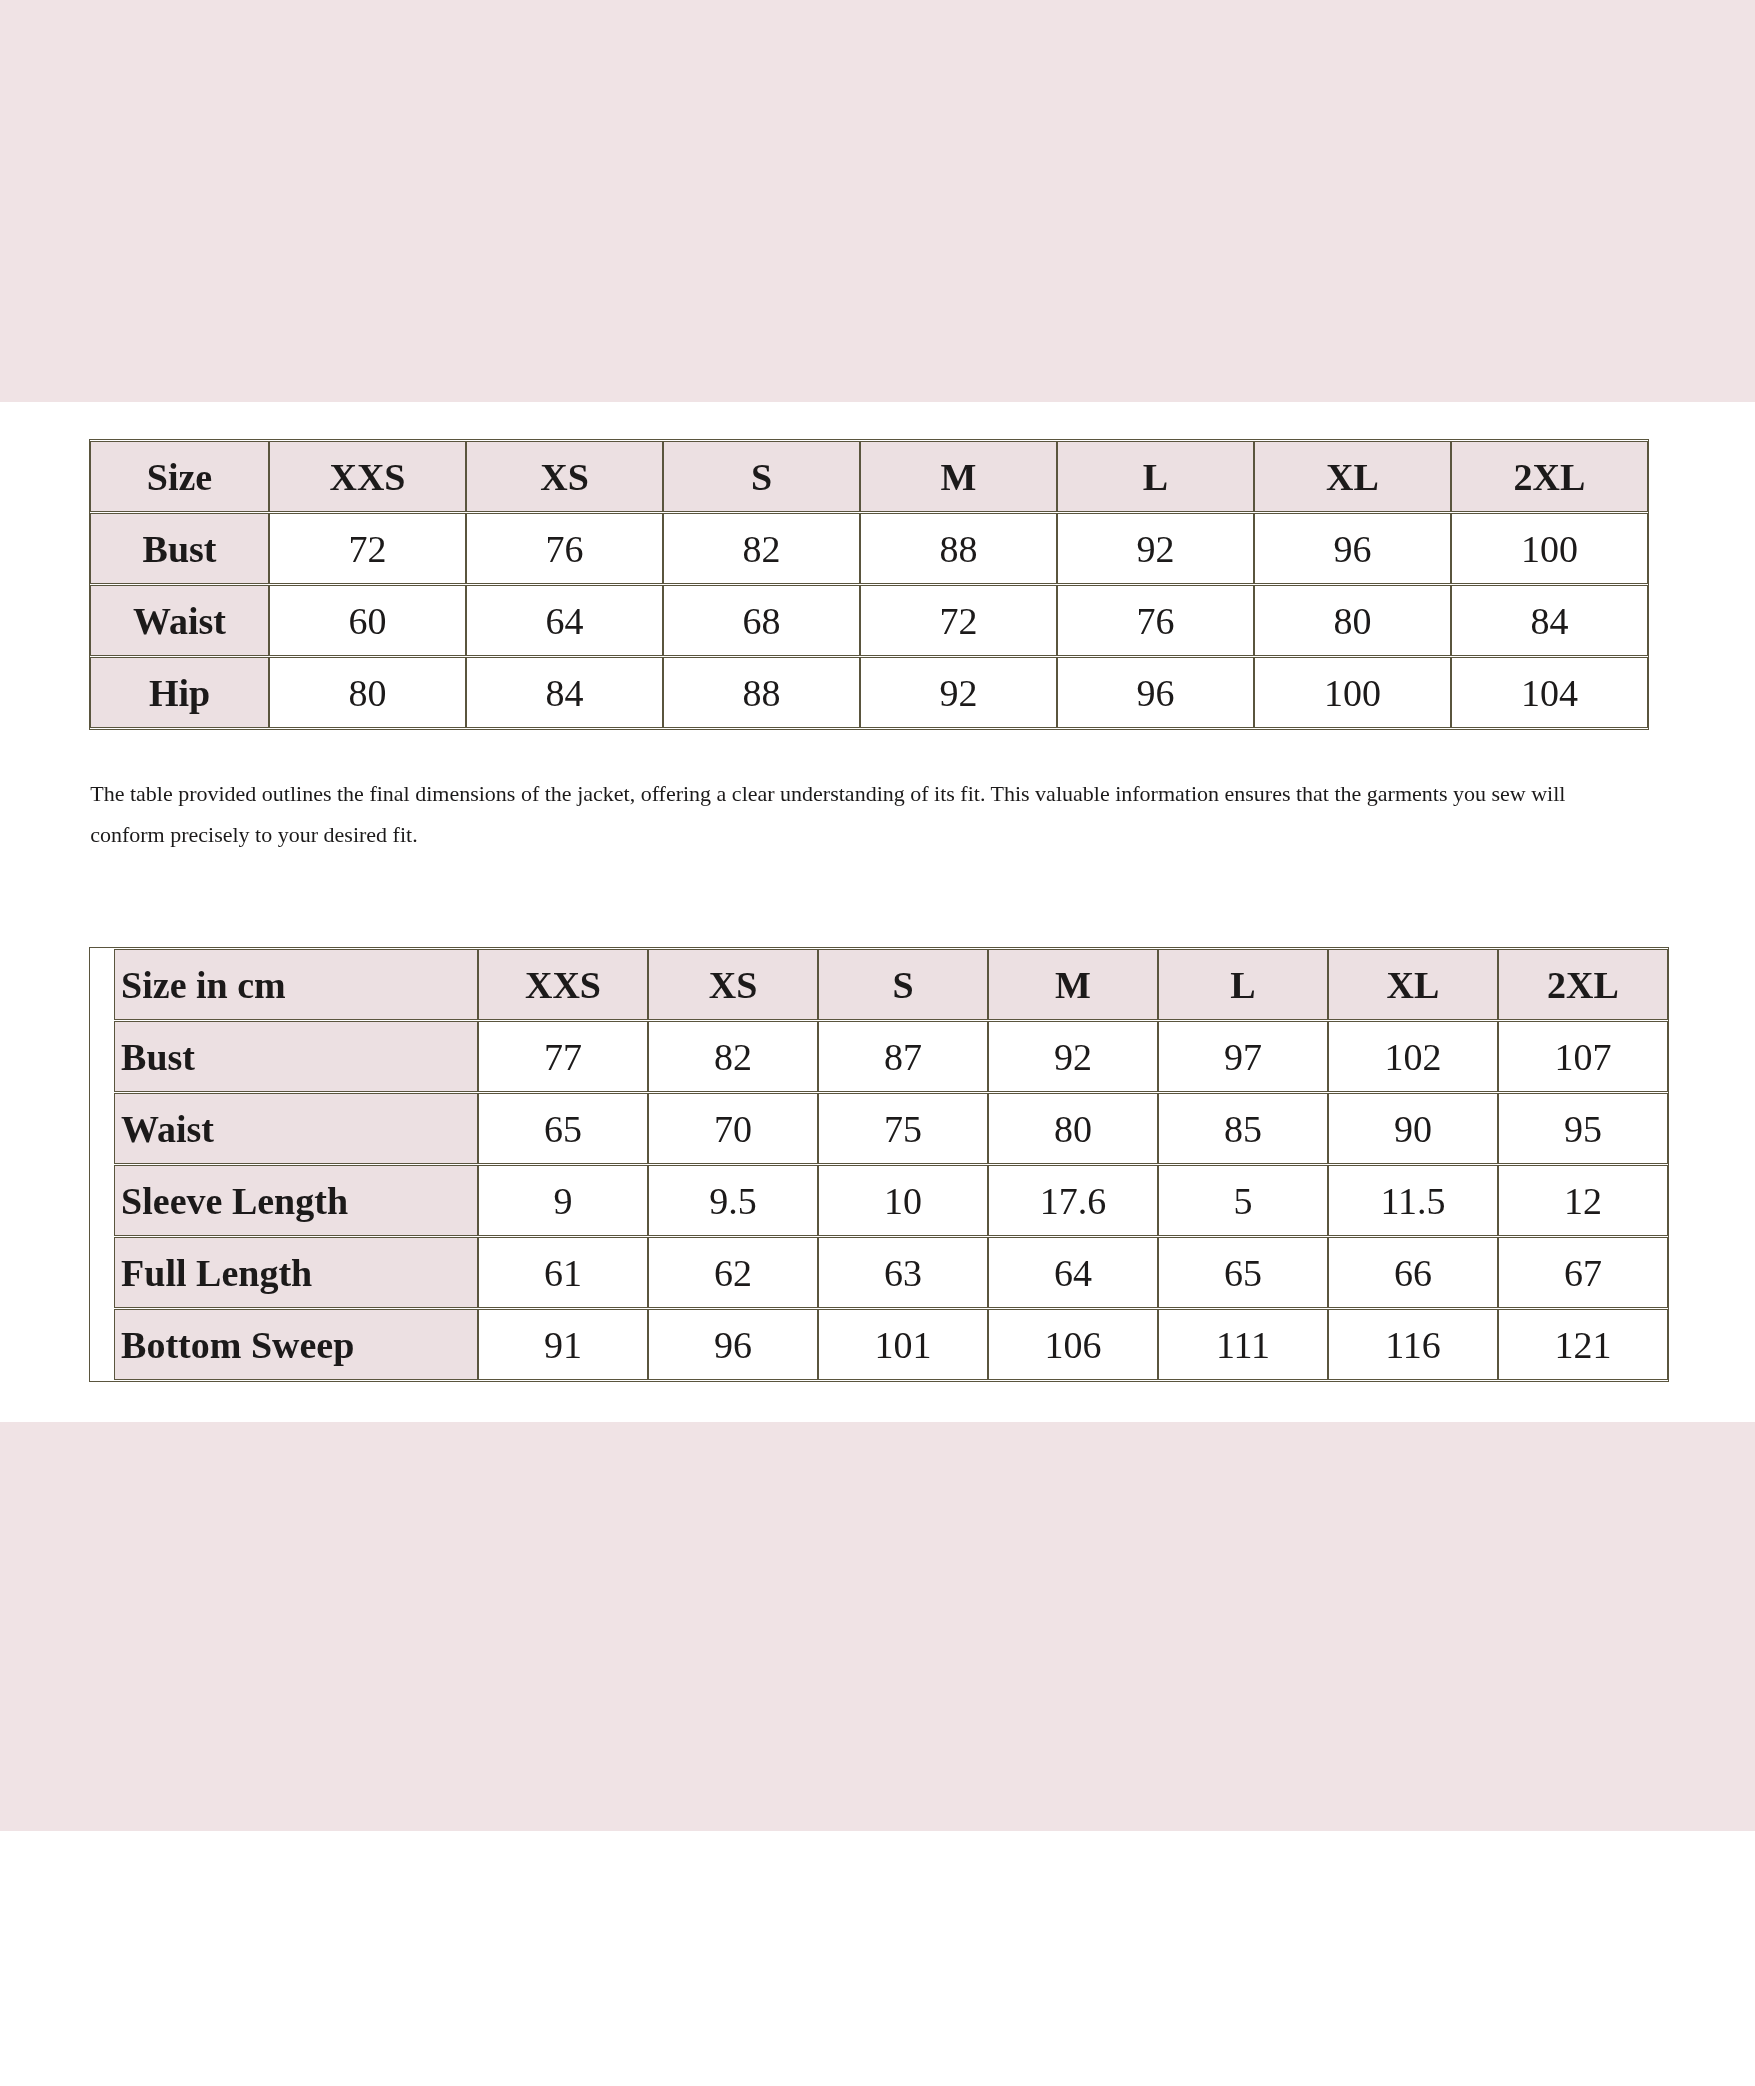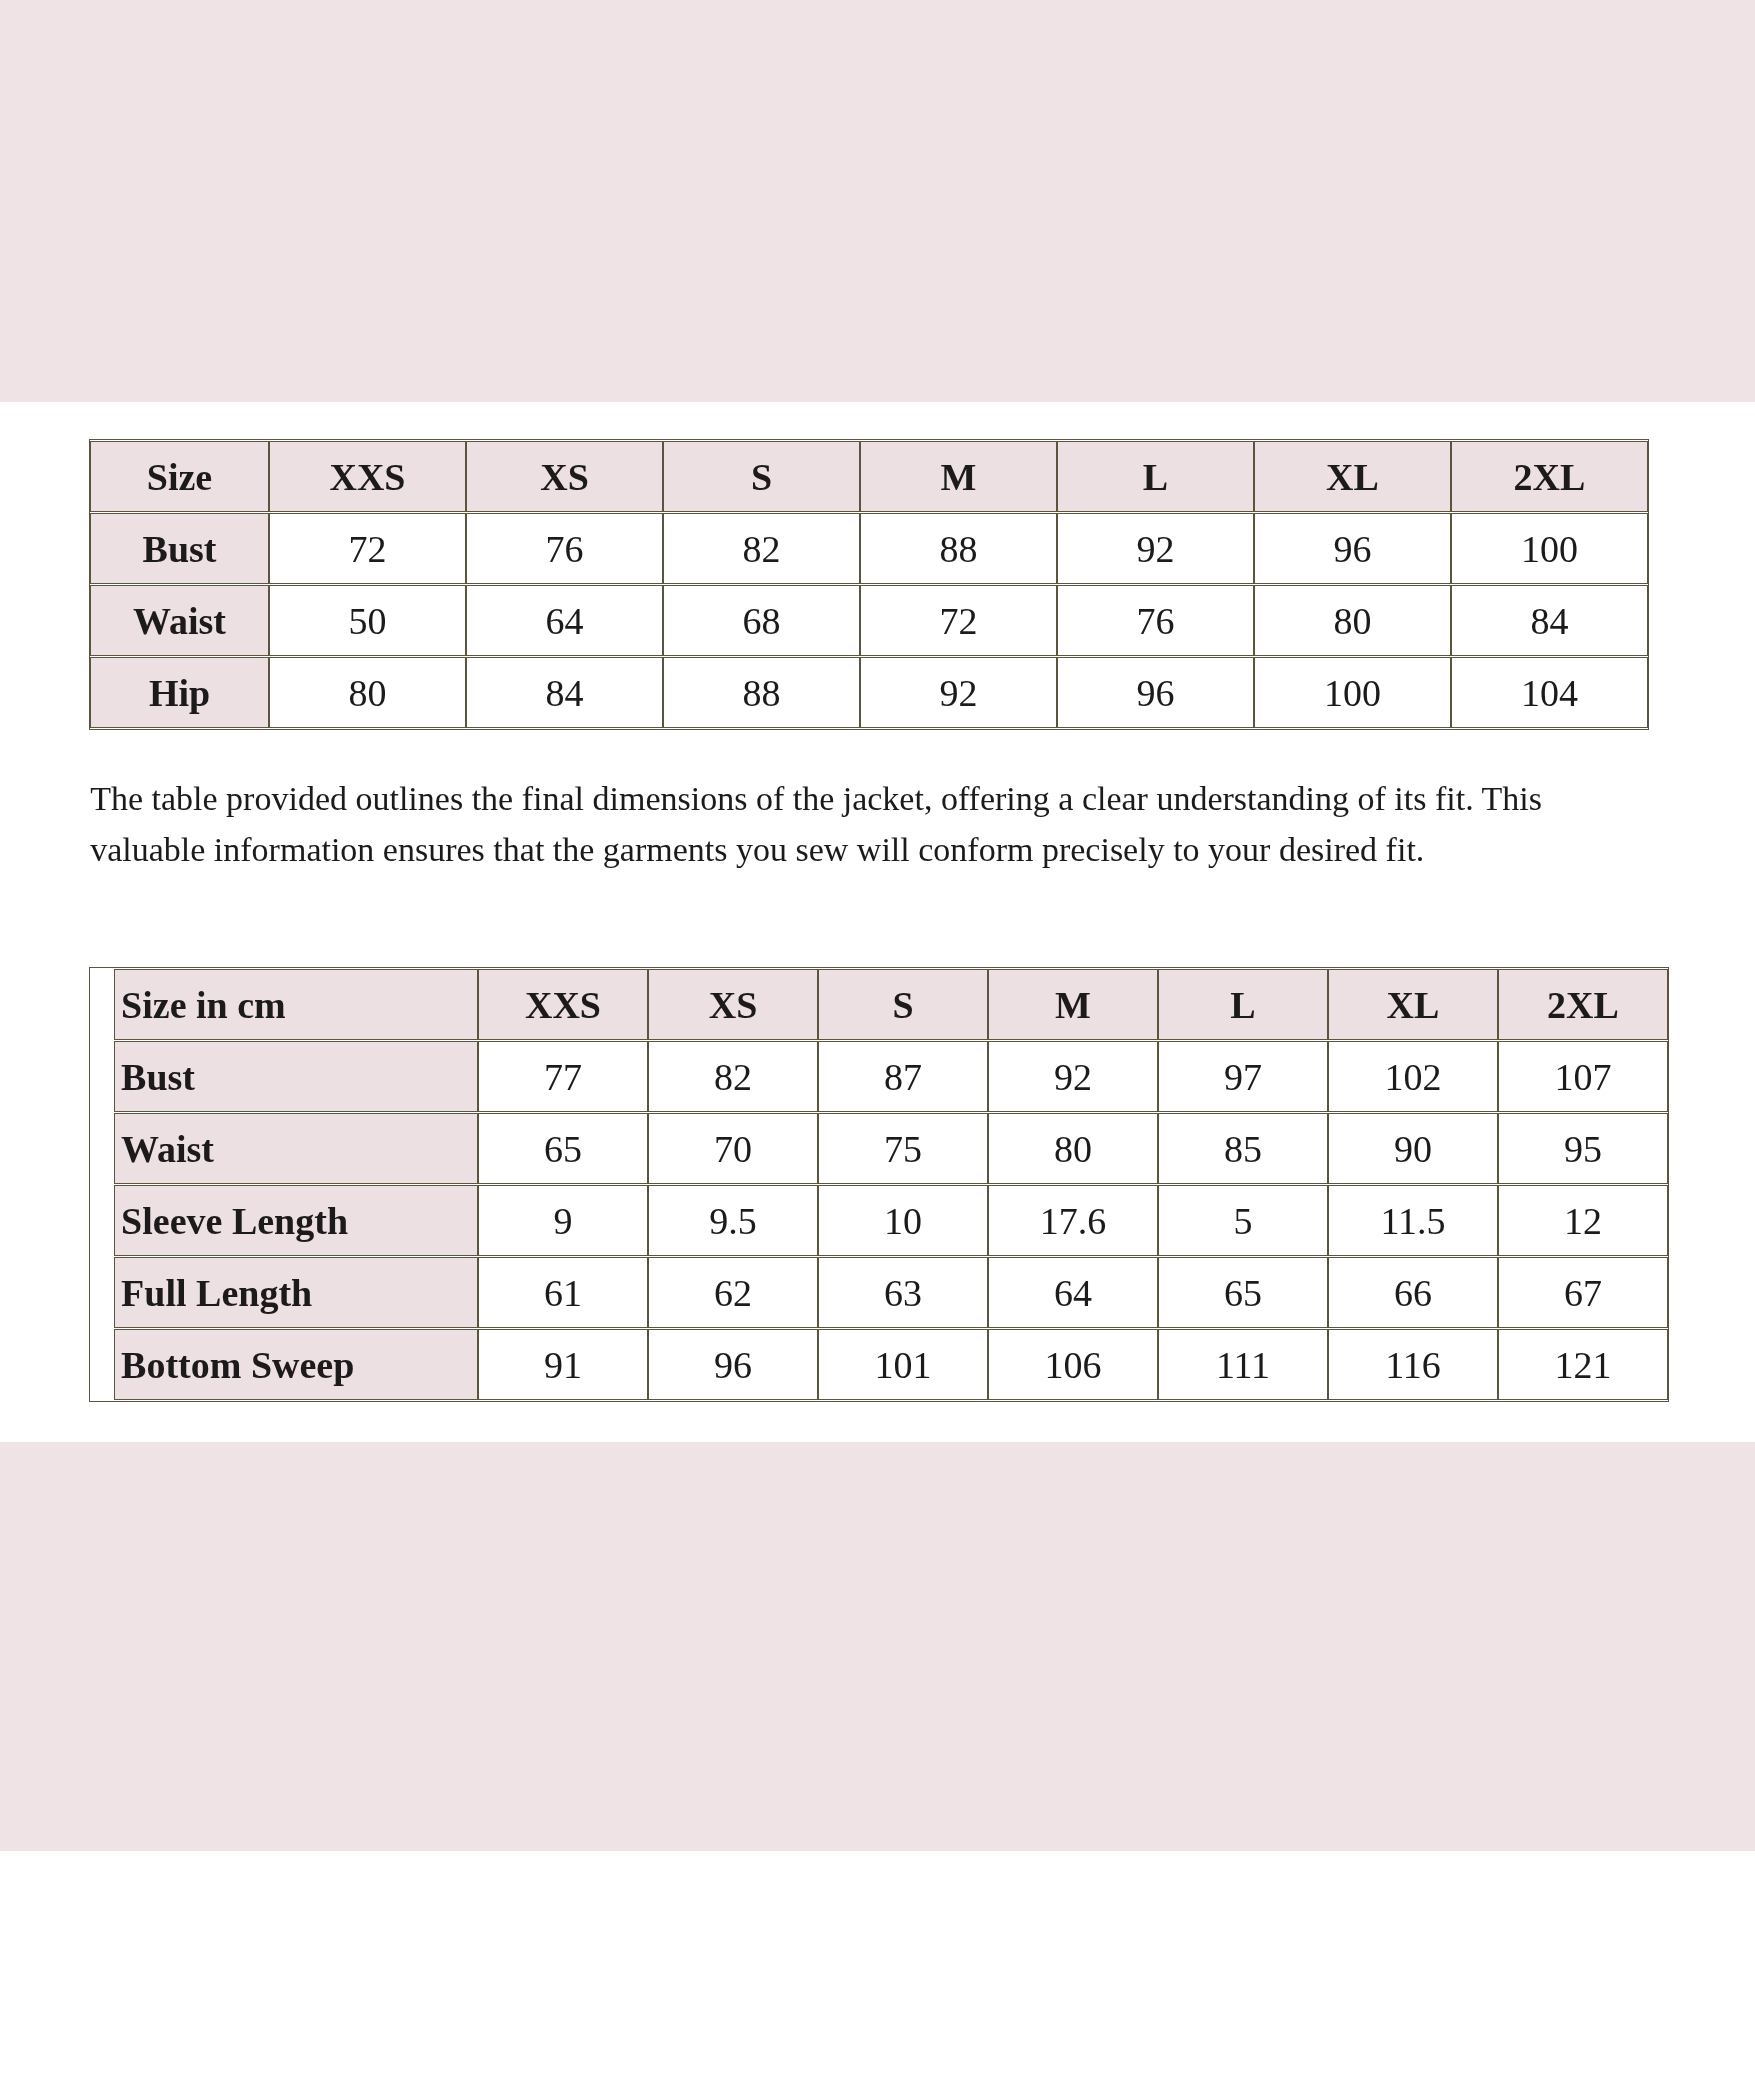--- a/index.html
+++ b/index.html
@@ -54,22 +54,22 @@
     margin:122px 0 0 1.2px;
     font-size:47px;
     line-height:56px;
     font-weight:bold;
     letter-spacing:0.6px;
     color:var(--heading);
   }
   p.section-paragraph{
     margin:43px 0 0 1.2px;
     width:1530px;
-    font-size:34px;
-    line-height:51px;
+    font-size:22px;
+    line-height:41px;
     color:var(--text);
   }
 </style>
 </head>
 <body>
 
 <div class="band top"></div>
 
 <div class="content">
 
@@ -102,21 +102,21 @@
           <td>72</td>
           <td>76</td>
           <td>82</td>
           <td>88</td>
           <td>92</td>
           <td>96</td>
           <td>100</td>
         </tr>
         <tr>
           <th class="rowlabel">Waist</th>
-          <td>50</td>
+          <td>60</td>
           <td>64</td>
           <td>68</td>
           <td>72</td>
           <td>76</td>
           <td>80</td>
           <td>84</td>
         </tr>
         <tr>
           <th class="rowlabel">Hip</th>
           <td>80</td>

